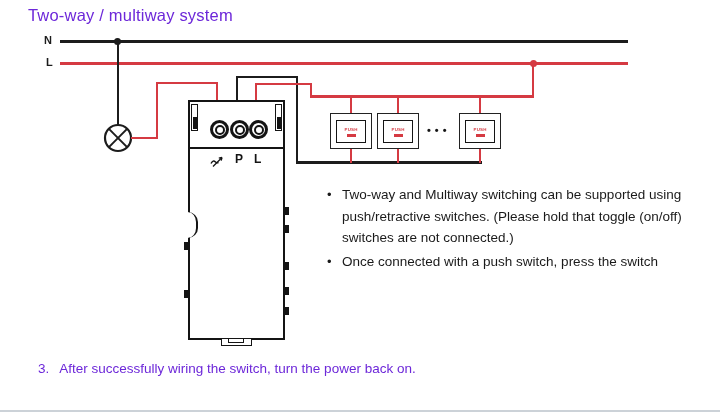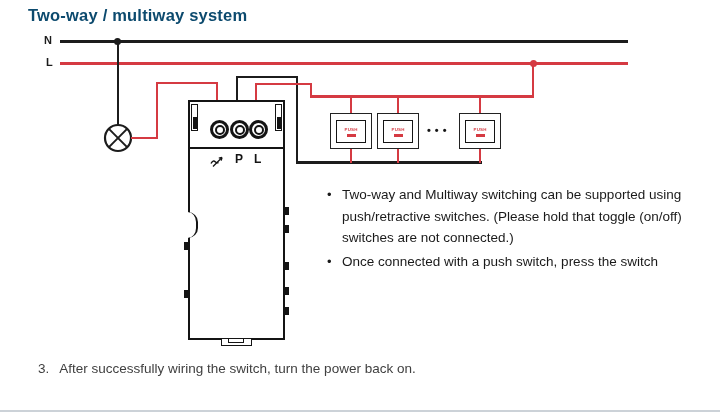--- a/index.html
+++ b/index.html
@@ -5,21 +5,21 @@
   :root{
     --live:#d53a42;
     --neutral:#1c1c1c;
   }
   html,body{margin:0;padding:0;background:#fff;}
   .page{
     position:relative;width:720px;height:414px;background:#ffffff;
     font-family:"Liberation Sans", sans-serif;color:#1c1c1c;overflow:hidden;
   }
   .title{
-    position:absolute;left:28px;top:6px;font-size:16.5px;font-weight:700;color:#0c4a6e;letter-spacing:0.2px;
+    position:absolute;left:28px;top:6px;font-size:16.5px;font-weight:400;color:#6d28d9;letter-spacing:0.2px;
   }
   
   .wire{position:absolute;background:var(--neutral);}
   .wire.red{background:var(--live);}
   .dot{position:absolute;width:7px;height:7px;border-radius:50%;background:var(--neutral);}
   .dot.red{background:var(--live);}
   .rail-label{position:absolute;font-size:11px;font-weight:600;color:#1c1c1c;}
 
   
   .lamp{position:absolute;left:103px;top:123px;}
@@ -43,21 +43,21 @@
   .push-label{font-size:8px;font-weight:700;color:var(--live);letter-spacing:0.5px;transform:scale(0.55);line-height:6px;}
   .push-bar{width:9px;height:3px;background:var(--live);margin-top:1px;}
   .ellipsis{position:absolute;left:427px;top:124px;width:26px;font-size:11px;font-weight:700;letter-spacing:4px;color:#141414;}
 
   
   .notes{position:absolute;left:327px;top:184px;width:385px;font-size:13.5px;color:#1a1a1a;}
   .note-item{display:flex;margin-bottom:2px;}
   .bullet{width:15px;flex:0 0 15px;font-size:13px;line-height:21.5px;}
   .note-line{line-height:21.5px;white-space:nowrap;}
 
-  .footer{position:absolute;left:38px;top:361px;font-size:13.5px;color:#404040;}
+  .footer{position:absolute;left:38px;top:361px;font-size:13.5px;color:#6d28d9;}
   .footer .num{margin-right:10px;}
   .bottom-divider{position:absolute;left:0;bottom:2px;width:720px;height:2.5px;background:#ccd2d8;}
 </style>
 </head>
 <body>
 
 <div class="page">
 
   <div class="title">Two-way / multiway system</div>
 

